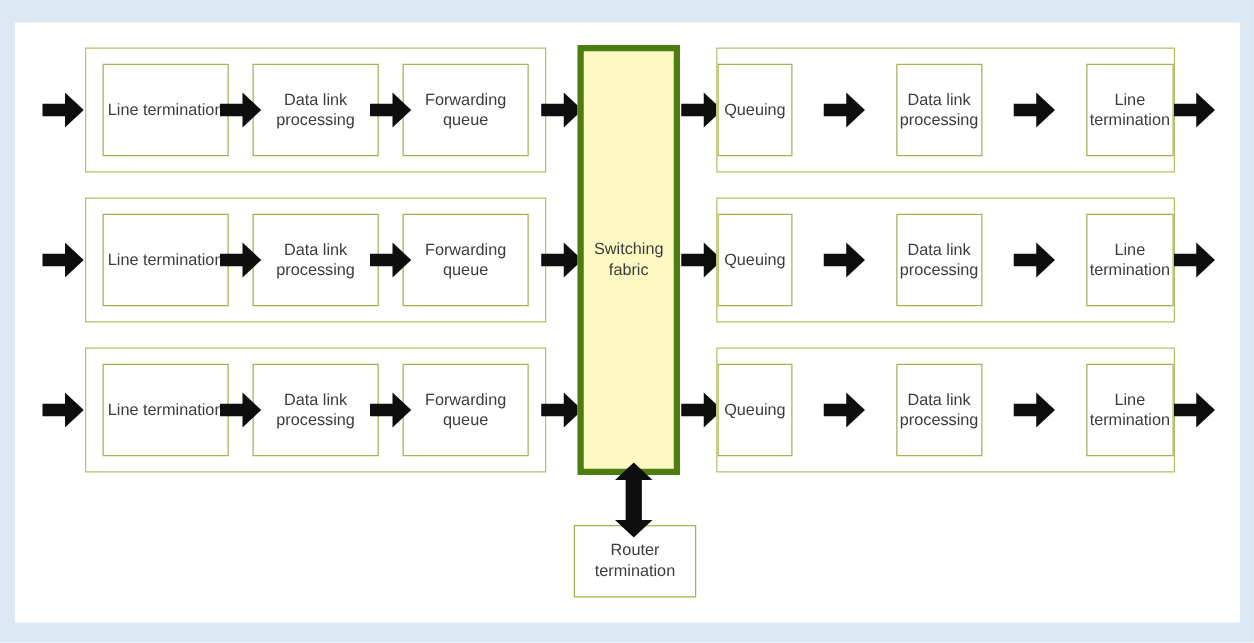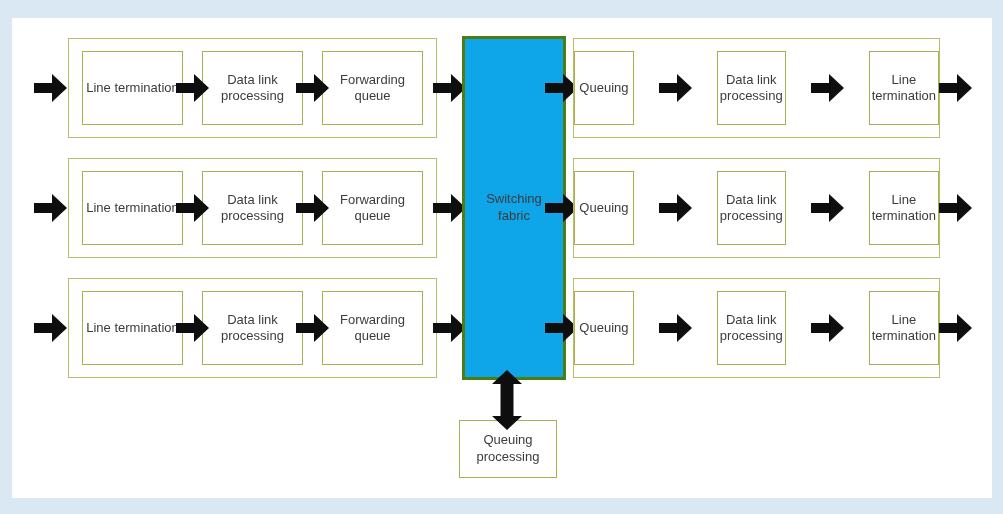--- a/index.html
+++ b/index.html
@@ -39,22 +39,22 @@
   }
   .barrow::after {
     content:""; position:absolute; left:18px; top:0;
     width:0; height:0;
     border-left:15px solid #0e0e0e;
     border-top:14px solid transparent;
     border-bottom:14px solid transparent;
   }
   .abs { position:absolute; }
   .fabric {
-    position:absolute; left:462px; top:36px; width:104px; height:344px;
-    border:3px solid #4d7c0f; background:#0ea5e9;
+    position:absolute; left:462px; top:36px; width:82px; height:344px;
+    border:5px solid #4d7c0f; background:#fef9c3;
     display:flex; align-items:center; justify-content:center;
     text-align:center; font-size:13px; line-height:1.3;
     box-sizing:border-box; padding:4px;
   }
   .router {
     position:absolute; left:459px; top:420px; width:98px; height:58px;
     border:1px solid #aab04f; background:#ffffff;
     display:flex; align-items:center; justify-content:center;
     text-align:center; font-size:13px; line-height:1.3;
     box-sizing:border-box; padding:2px;
@@ -169,15 +169,15 @@
   <div class="barrow abs" style="left:939px; top:194px;"></div>
   <div class="barrow abs" style="left:939px; top:314px;"></div>
 
   <div class="varrow">
     <svg width="30" height="60" viewBox="0 0 30 60" xmlns="http://www.w3.org/2000/svg">
       <path d="M15 0 L30 14 L21.5 14 L21.5 46 L30 46 L15 60 L0 46 L8.5 46 L8.5 14 L0 14 Z" fill="#0e0e0e"></path>
     </svg>
   </div>
 
   <div class="router">
-    <span>Queuing processing</span>
+    <span>Router termination</span>
   </div>
 </div>
 
 </body></html>

